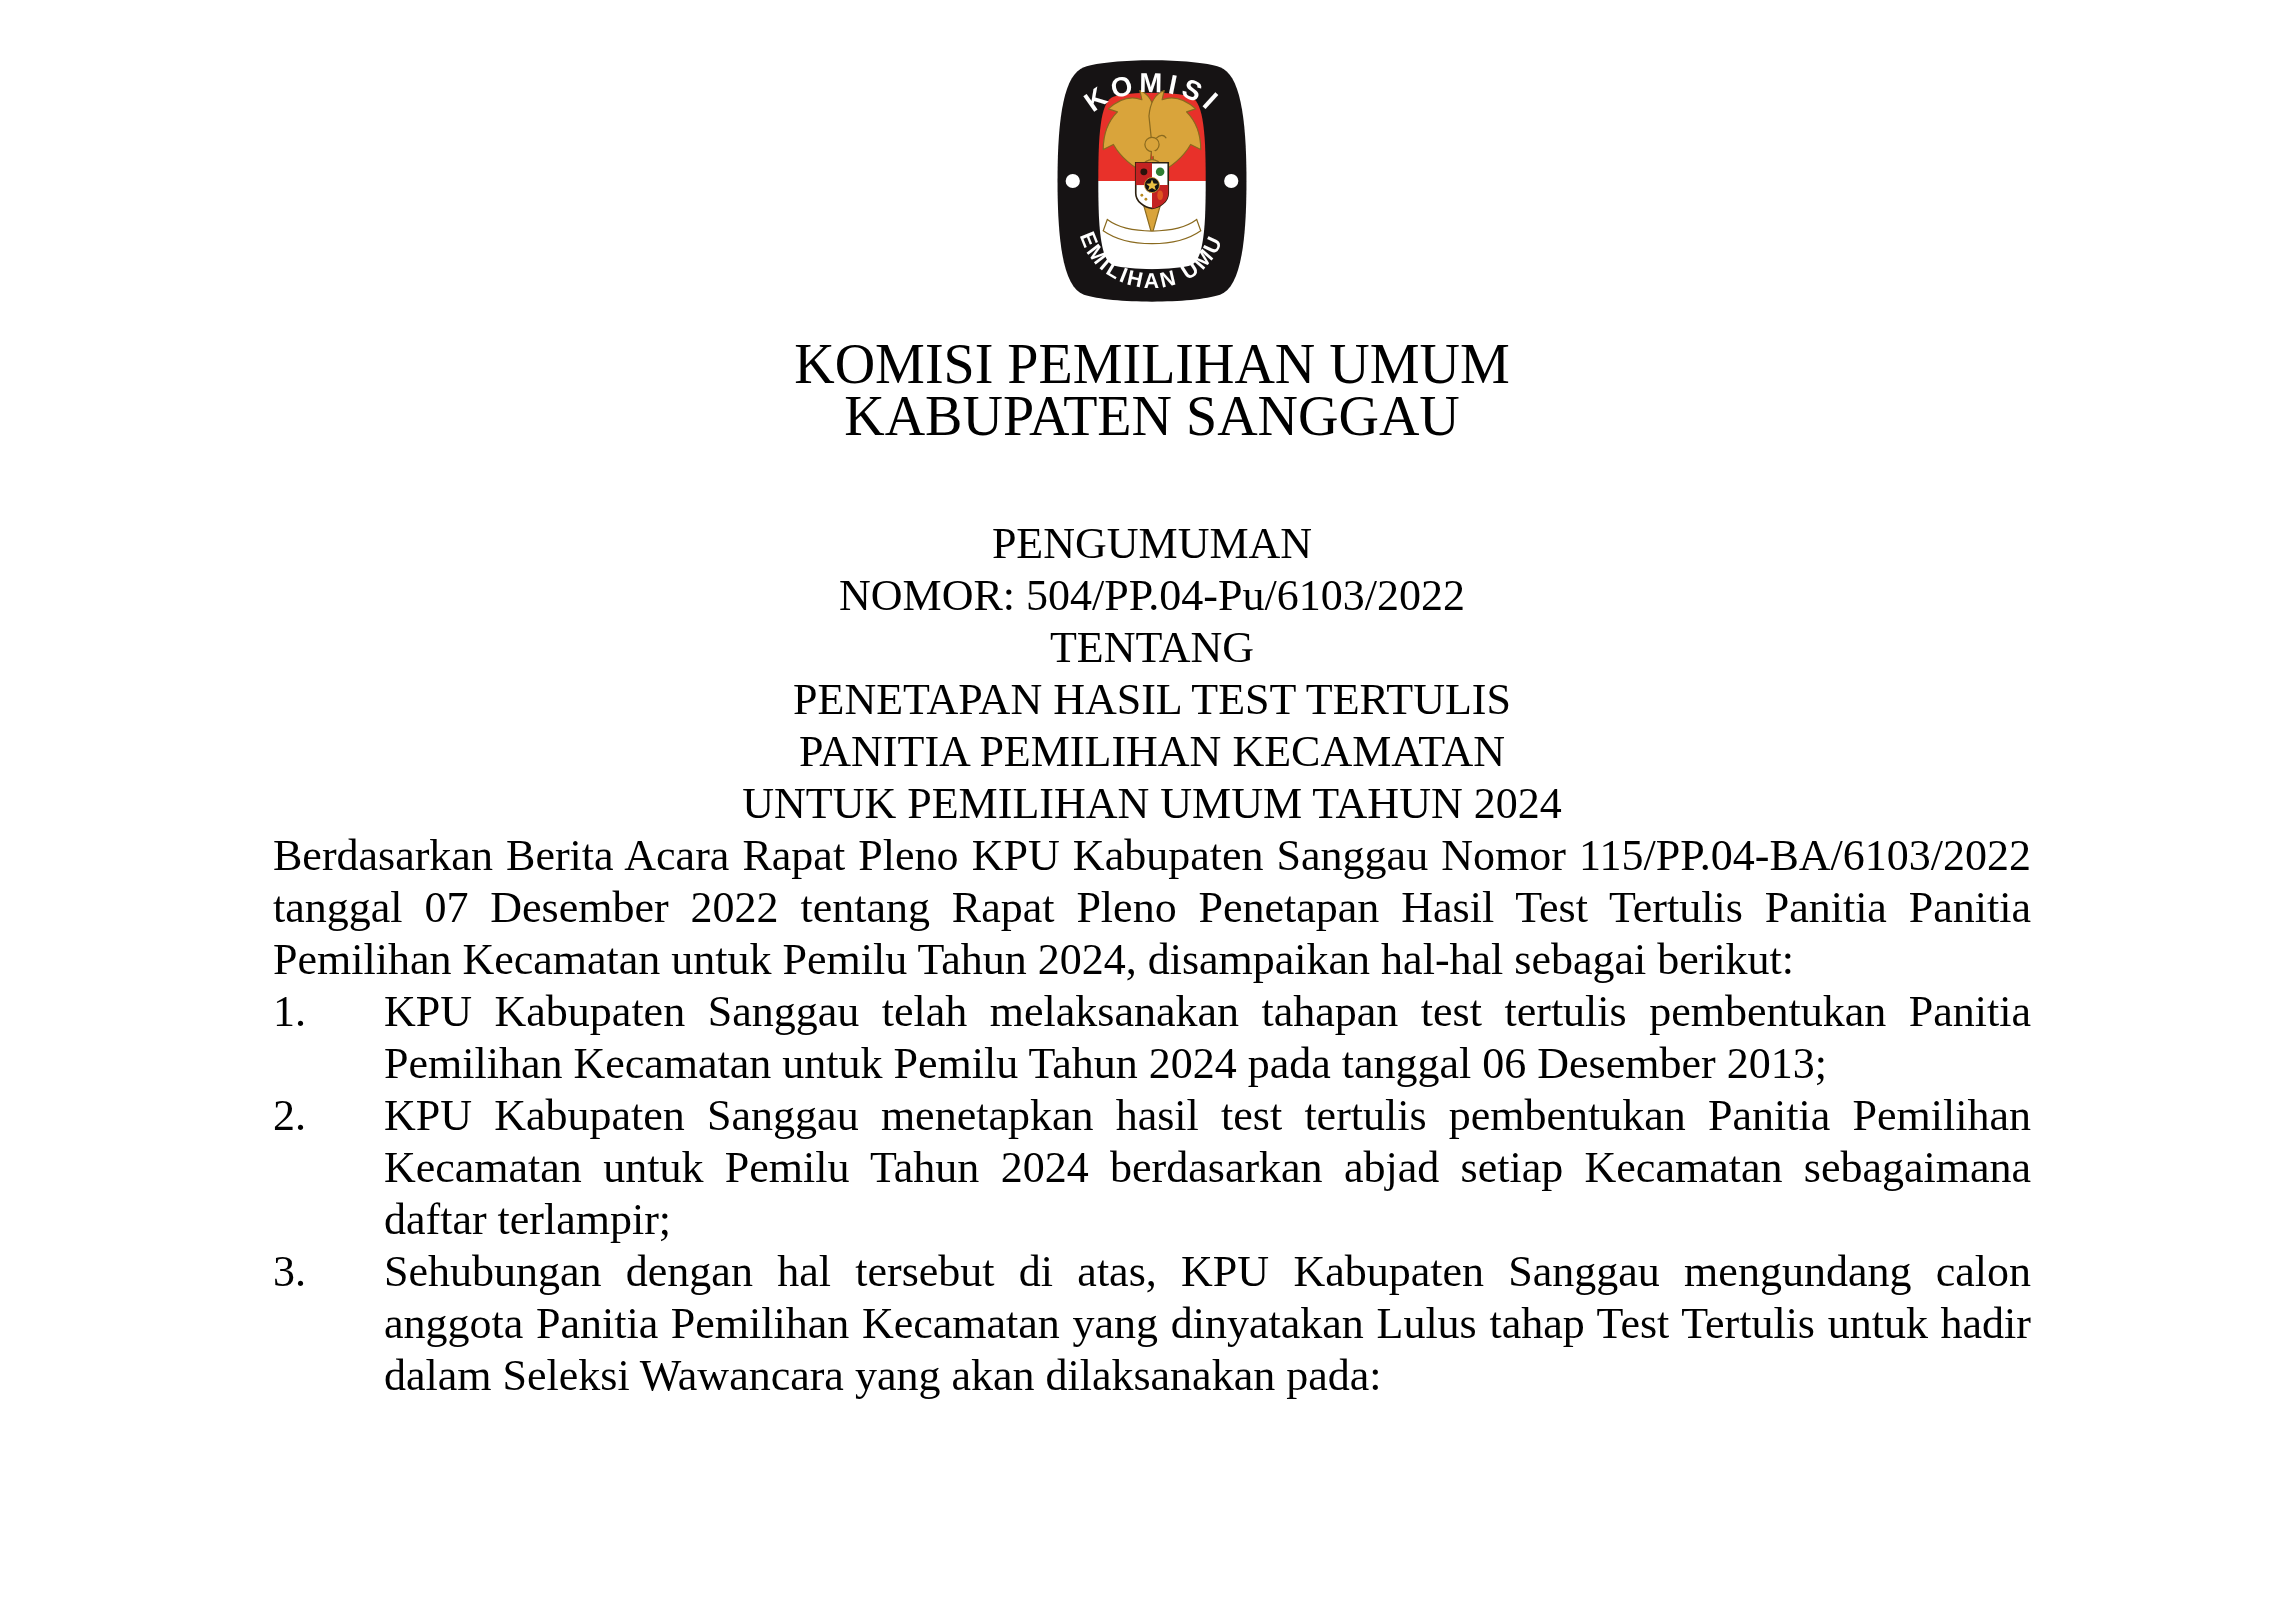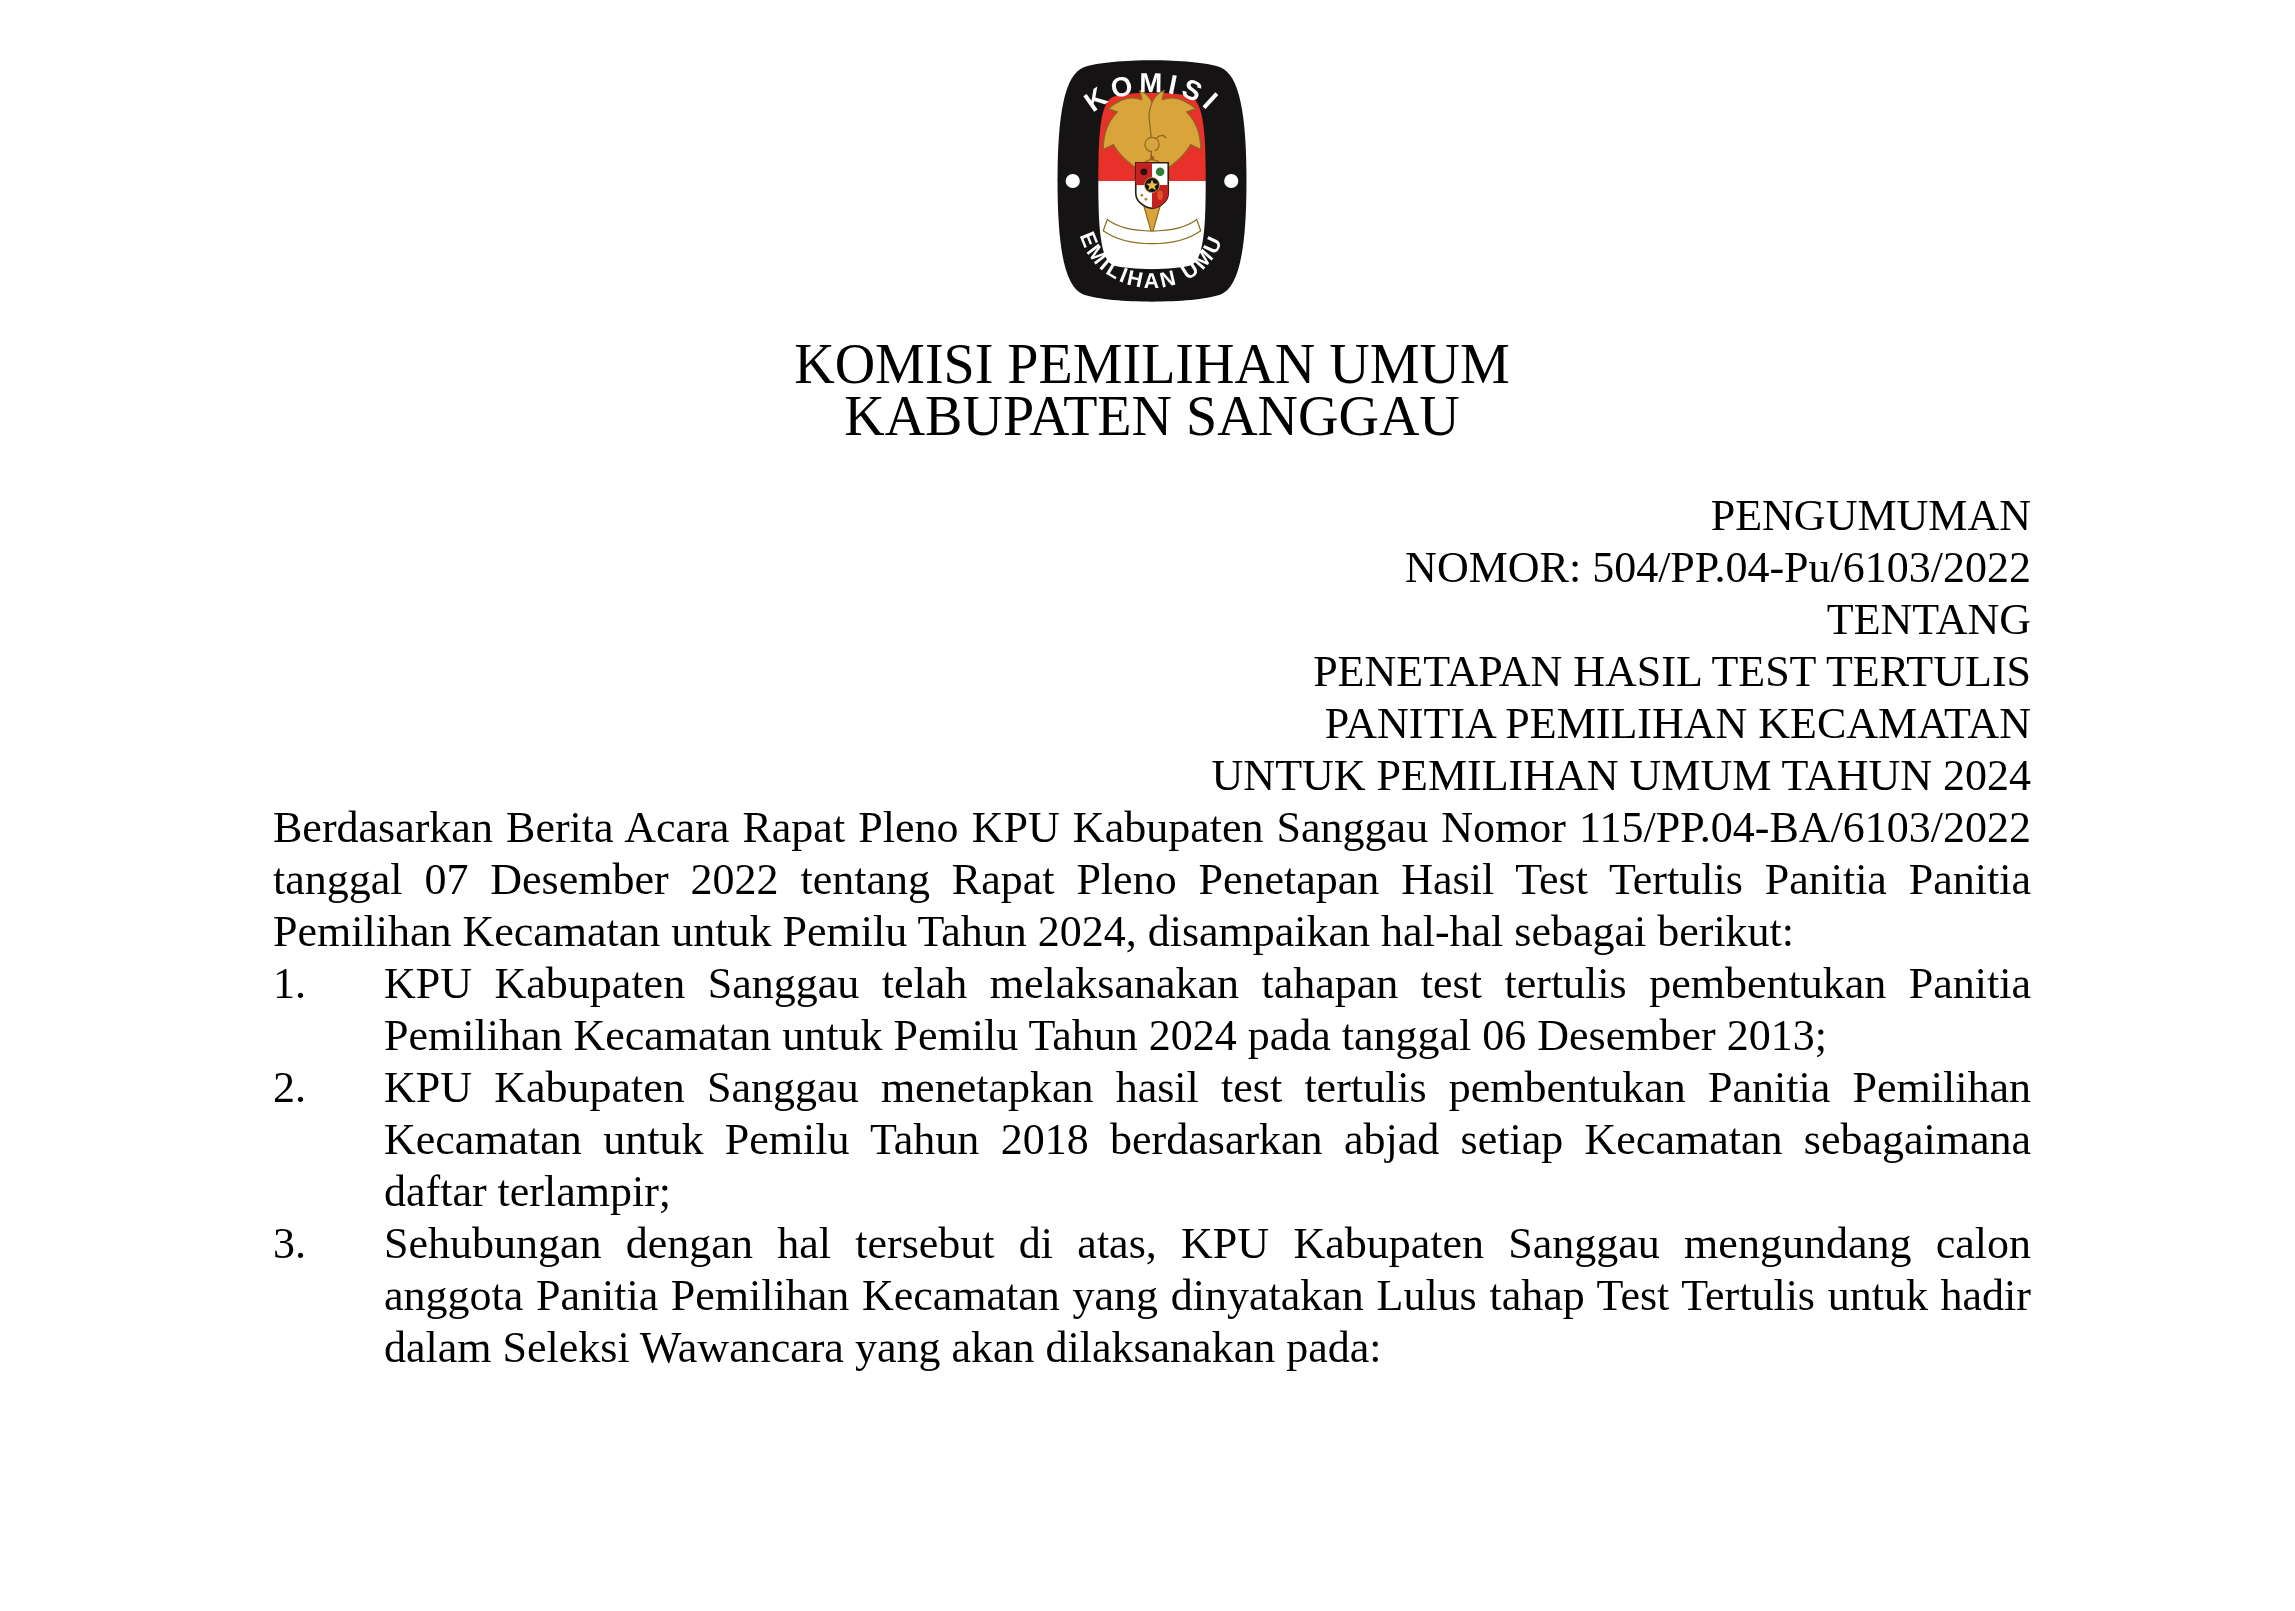--- a/index.html
+++ b/index.html
@@ -29,22 +29,22 @@
     display: inline-block;
   }
   .org-block {
     margin-top: 29px;
     text-align: center;
     font-size: 56px;
     line-height: 52px;
     white-space: nowrap;
   }
   .title-block {
-    margin-top: 48px;
-    text-align: right;
+    margin-top: 76px;
+    text-align: center;
     font-size: 44px;
     line-height: 52px;
     white-space: nowrap;
   }
   .intro {
     font-size: 44px;
     line-height: 52px;
     text-align: justify;
   }
   .items {
@@ -154,21 +154,21 @@
 
   <div class="intro">Berdasarkan Berita Acara Rapat Pleno KPU Kabupaten Sanggau Nomor 115/PP.04-BA/6103/2022 tanggal 07 Desember 2022 tentang Rapat Pleno Penetapan Hasil Test Tertulis Panitia Panitia Pemilihan Kecamatan untuk Pemilu Tahun 2024, disampaikan hal-hal sebagai berikut:</div>
 
   <div class="items">
     <div class="item">
       <div class="num">1.</div>
       <div class="txt">KPU Kabupaten Sanggau telah melaksanakan tahapan test tertulis pembentukan Panitia Pemilihan Kecamatan untuk Pemilu Tahun 2024 pada tanggal 06 Desember 2013;</div>
     </div>
     <div class="item">
       <div class="num">2.</div>
-      <div class="txt">KPU Kabupaten Sanggau menetapkan hasil test tertulis pembentukan Panitia Pemilihan Kecamatan untuk Pemilu Tahun 2018 berdasarkan abjad setiap Kecamatan sebagaimana daftar terlampir;</div>
+      <div class="txt">KPU Kabupaten Sanggau menetapkan hasil test tertulis pembentukan Panitia Pemilihan Kecamatan untuk Pemilu Tahun 2024 berdasarkan abjad setiap Kecamatan sebagaimana daftar terlampir;</div>
     </div>
     <div class="item">
       <div class="num">3.</div>
       <div class="txt">Sehubungan dengan hal tersebut di atas, KPU Kabupaten Sanggau mengundang calon anggota Panitia Pemilihan Kecamatan yang dinyatakan Lulus tahap Test Tertulis untuk hadir dalam Seleksi Wawancara yang akan dilaksanakan pada:</div>
     </div>
   </div>
 
 </div>
 
 

